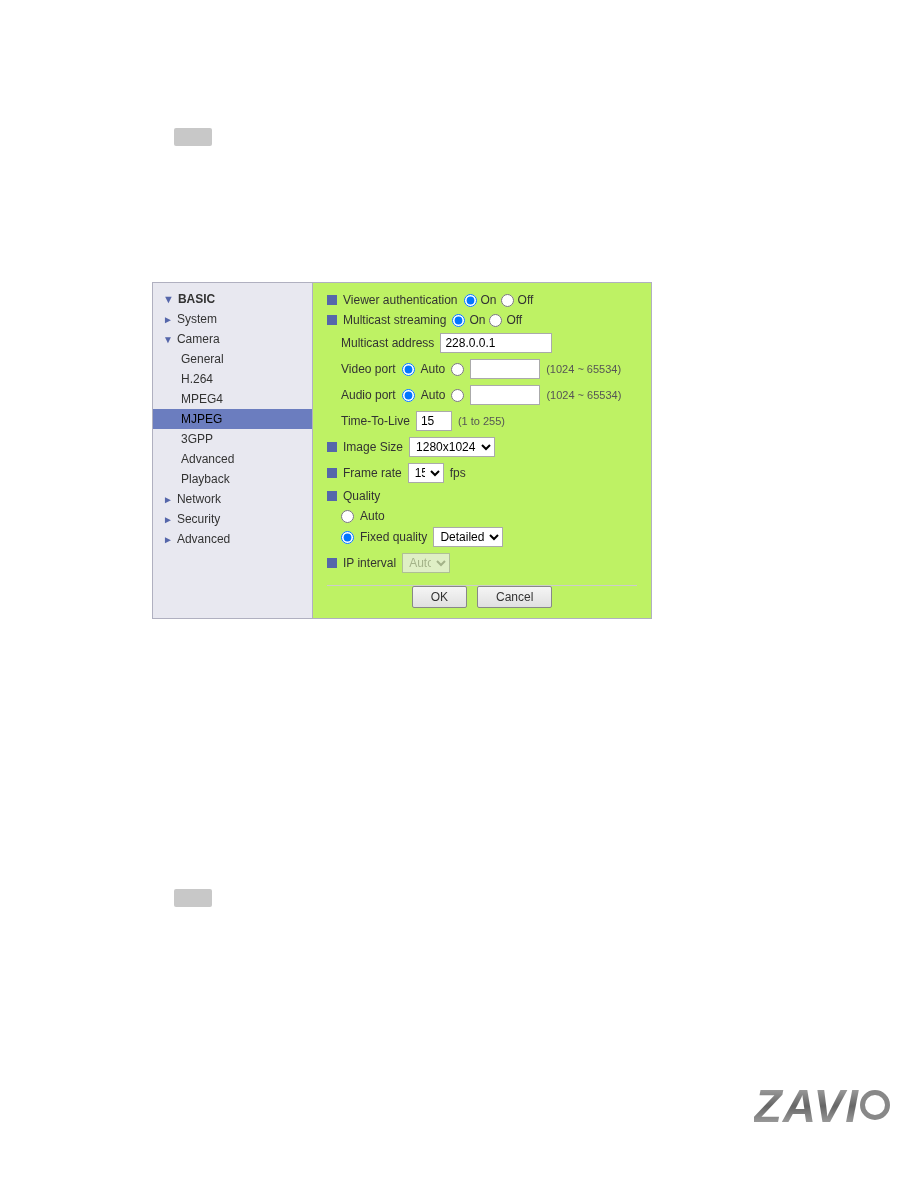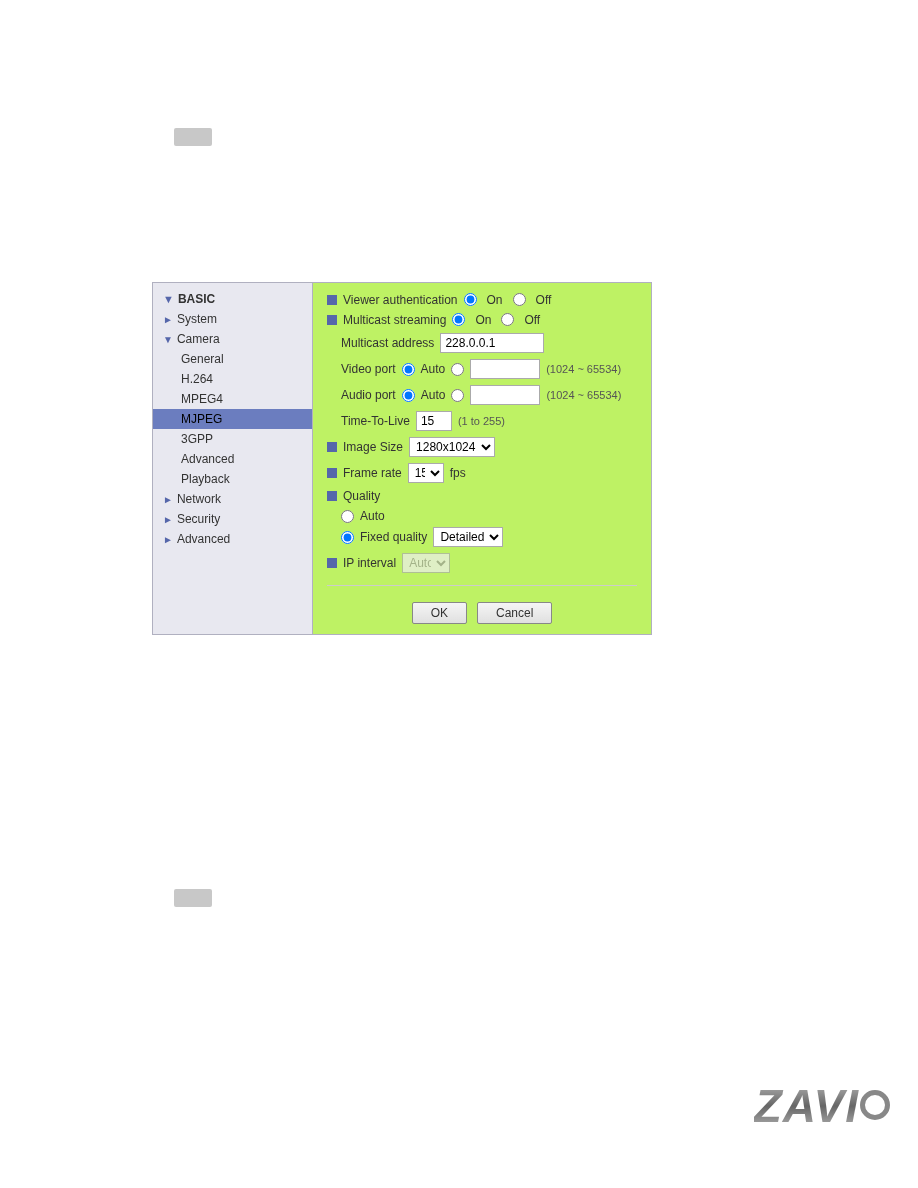--- a/index.html
+++ b/index.html
@@ -117,38 +117,38 @@
       flex-shrink: 0;
     }
 
     .label-text {
       font-size: 12px;
       color: #333;
     }
 
     .radio-group {
       display: flex;
-      align-items: flex-start;
-      gap: 10px;
+      align-items: flex-end;
+      gap: 4px;
     }
 
     .radio-group input[type="radio"] {
       margin: 0;
     }
 
     .text-input {
       border: 1px solid #aaa;
       padding: 1px 4px;
       font-size: 12px;
       background: #fff;
       height: 20px;
     }
 
     .text-input-wide {
-      width: 104px;
+      width: 112px;
     }
 
     .text-input-small {
       width: 70px;
     }
 
     .hint-text {
       font-size: 11px;
       color: #555;
     }
@@ -163,21 +163,21 @@
 
     .indented {
       margin-left: 14px;
     }
 
     .button-row {
       display: flex;
       justify-content: center;
       gap: 10px;
       margin-top: 12px;
-      padding-top: 16px;
+      padding-top: 0;
       border-top: 1px solid #ccc;
     }
 
     .btn {
       padding: 3px 18px;
       font-size: 12px;
       border: 1px solid #888;
       background: linear-gradient(to bottom, #f5f5f5, #e0e0e0);
       cursor: pointer;
       border-radius: 2px;

